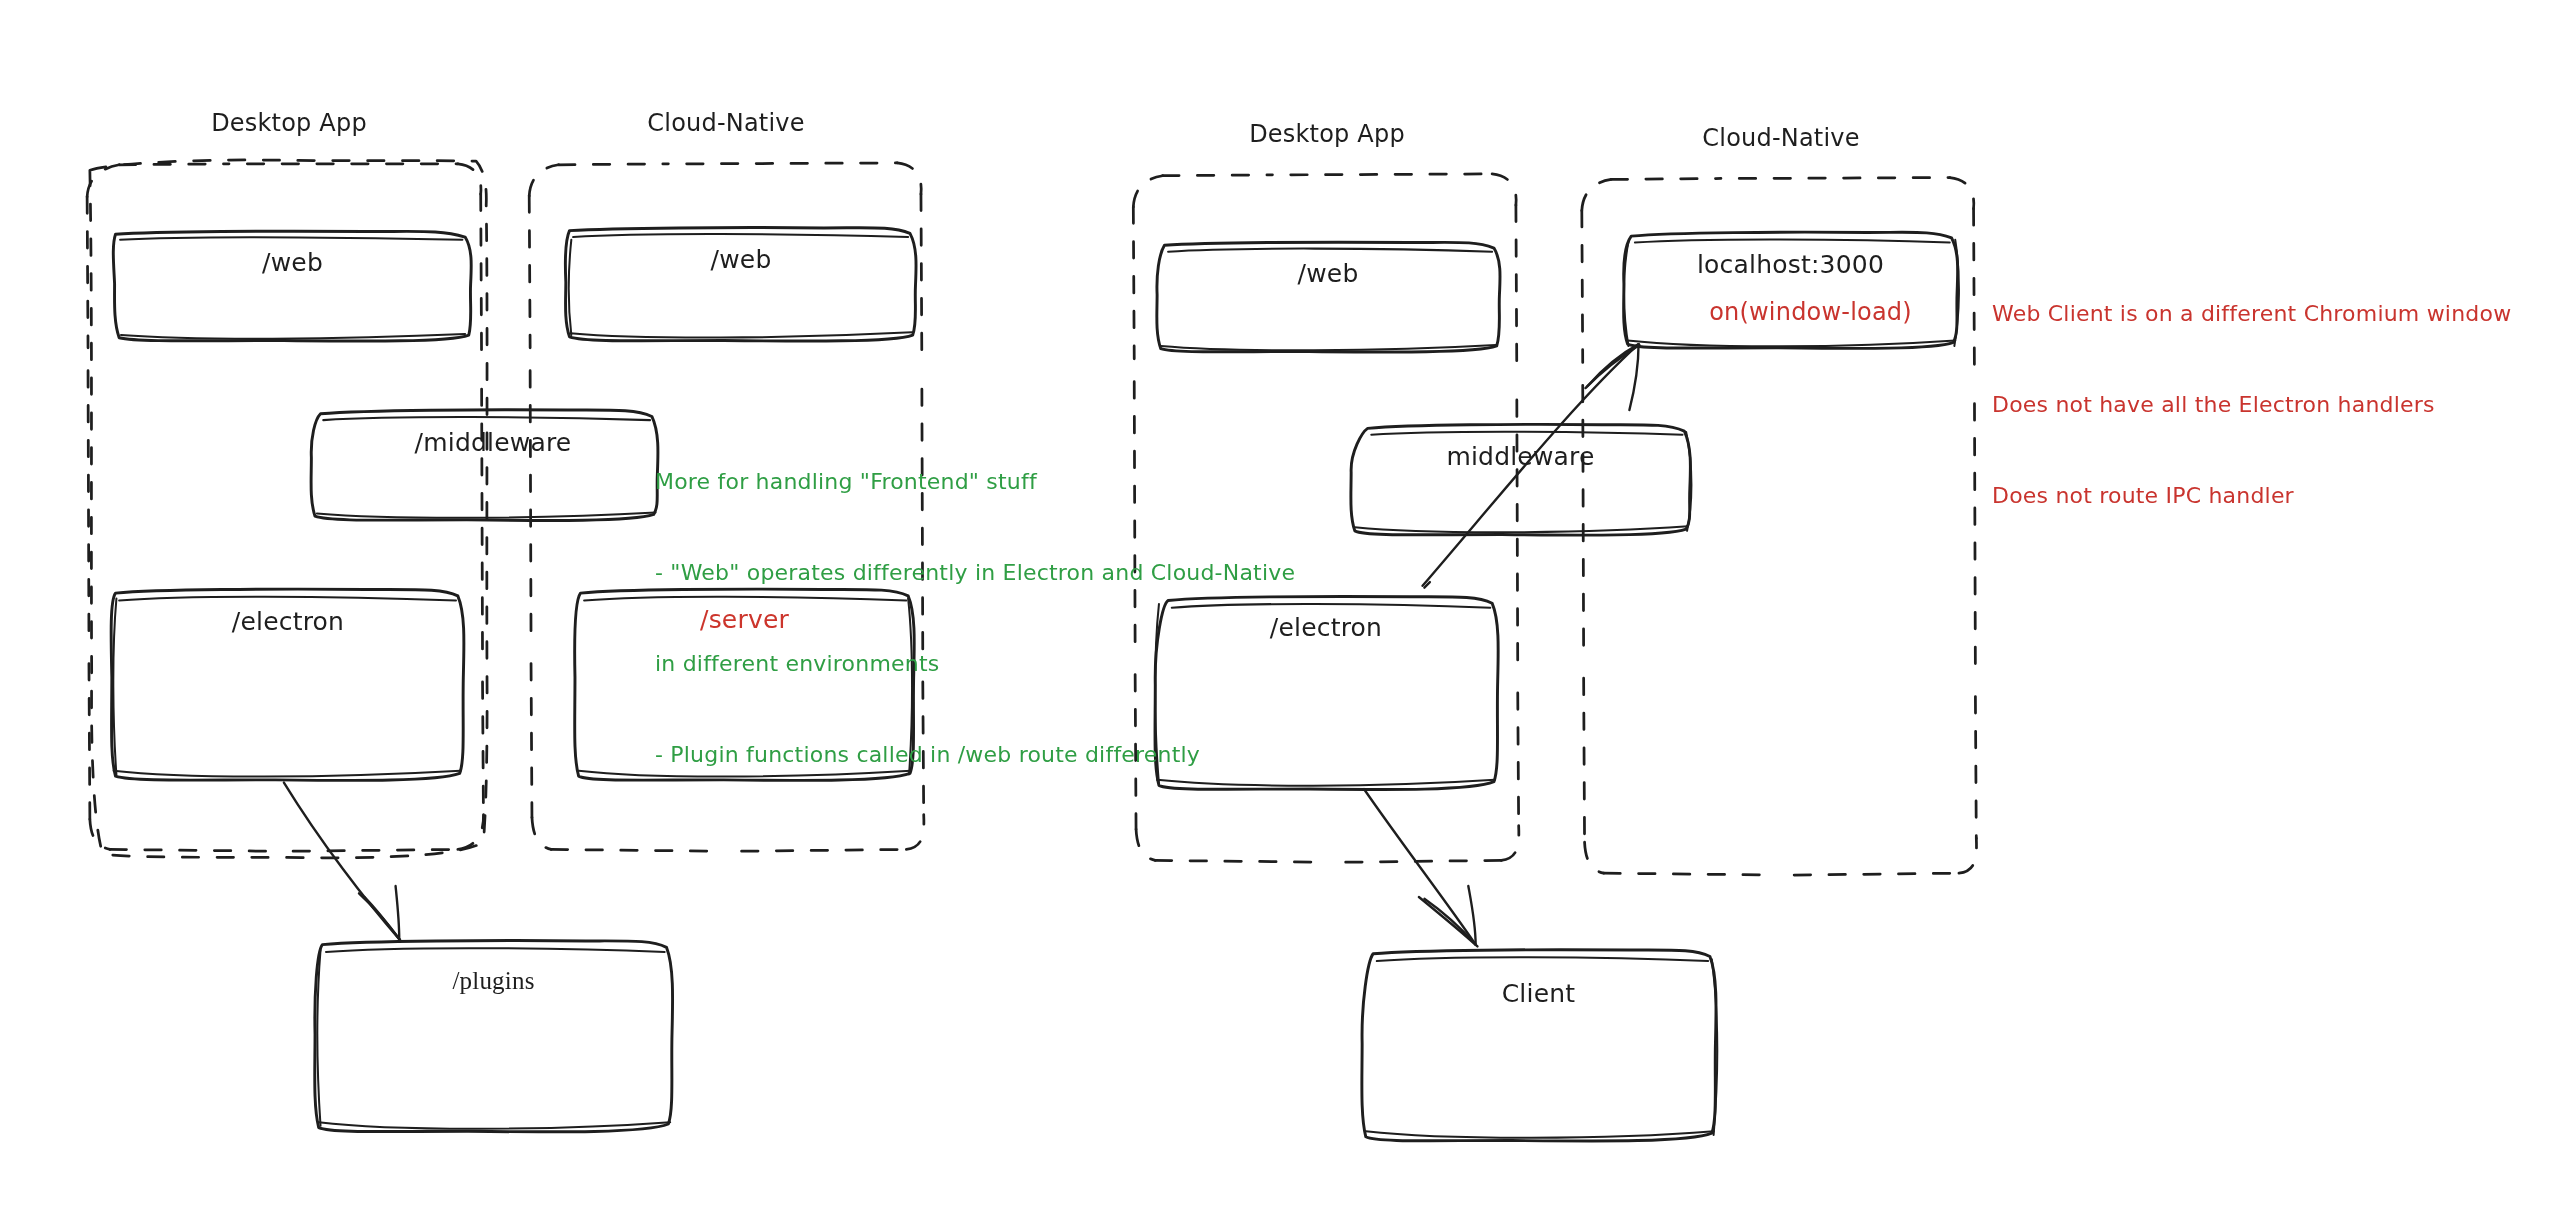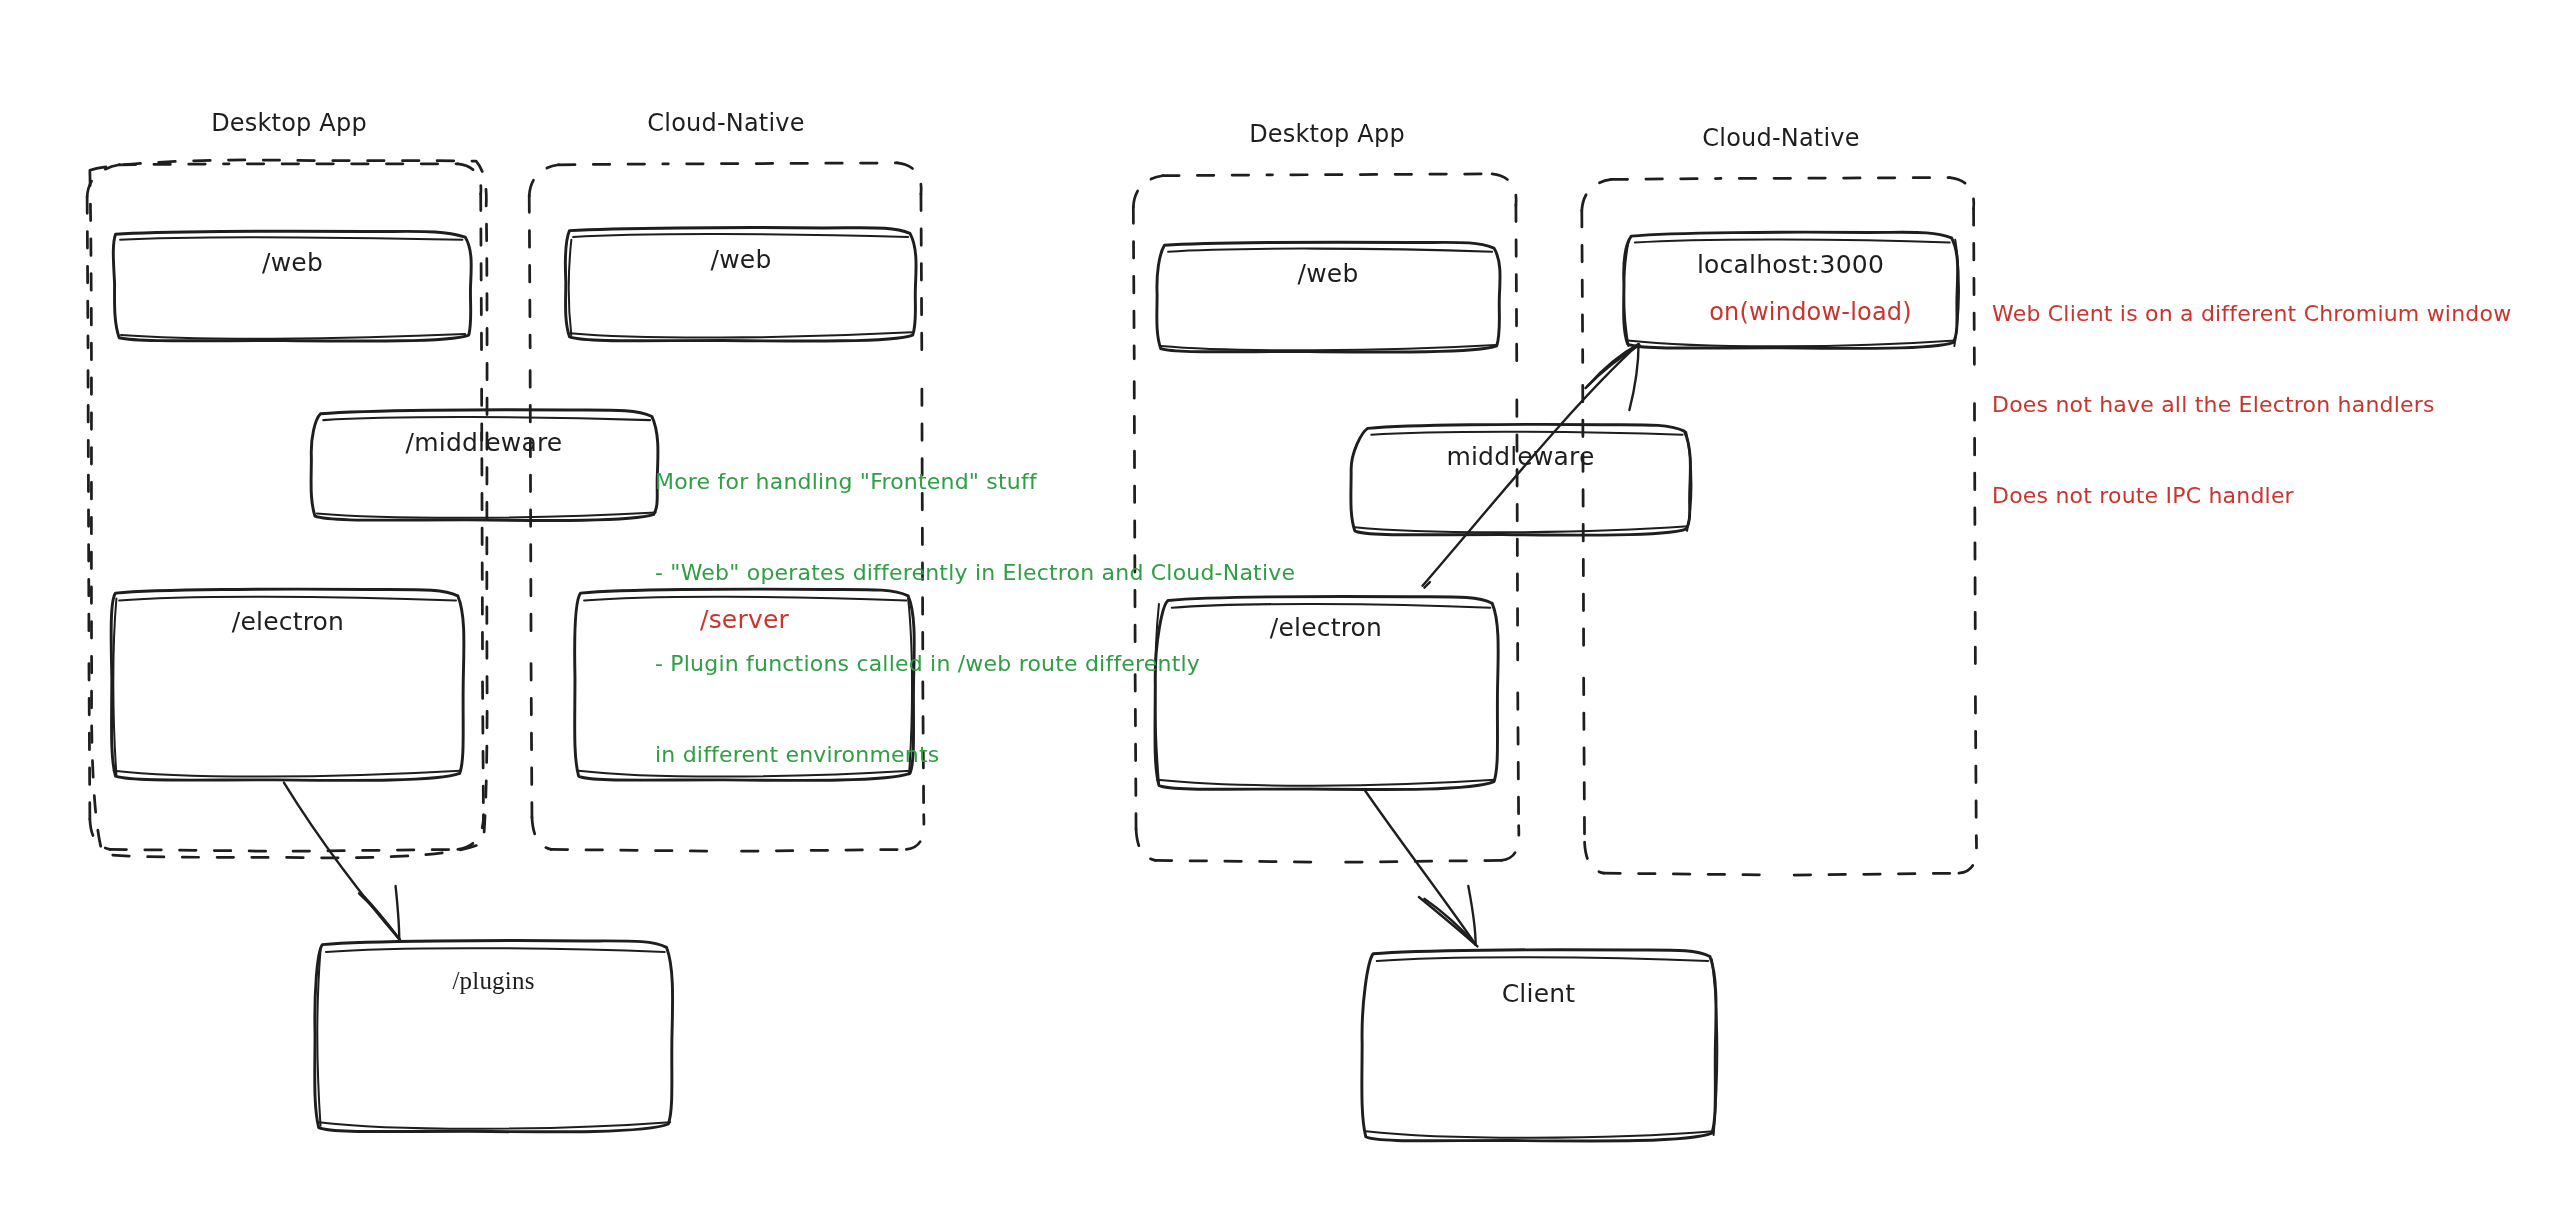--- a/index.html
+++ b/index.html
@@ -255,21 +255,21 @@
   <div class="label group-title" style="left:529px; top:108px; width:394px;">Cloud-Native</div>
 
   <div class="label group-title" style="left:1135px; top:119px; width:384px;">Desktop App</div>
 
   <div class="label group-title" style="left:1584px; top:123px; width:394px;">Cloud-Native</div>
 
   <div class="label box-title" style="left:114px; top:247px; width:357px;">/web</div>
 
   <div class="label box-title" style="left:566px; top:244px; width:350px;">/web</div>
 
-  <div class="label box-title" style="left:311px; top:427px; width:346px;">/middleware</div>
+  <div class="label box-title" style="left:311px; top:427px; width:346px;padding-left:9px;">/middleware</div>
 
   <div class="label box-title" style="left:112px; top:606px; width:352px;">/electron</div>
 
   <div class="label box-title txt-red" style="left:575px; top:604px; width:339px;">/server</div>
 
   <div class="label box-title" style="left:315px; top:965px; width:357px;font-family:Liberation Serif, serif;">/plugins</div>
 
   <div class="label box-title" style="left:1157px; top:258px; width:342px;">/web</div>
 
   <div class="label box-title" style="left:1624px; top:249px; width:333px;">localhost:3000</div>
@@ -278,22 +278,22 @@
 
   <div class="label box-title" style="left:1351px; top:441px; width:339px;">middleware</div>
 
   <div class="label box-title" style="left:1155px; top:612px; width:342px;">/electron</div>
 
   <div class="label box-title" style="left:1362px; top:978px; width:353px;">Client</div>
 
   <div class="label note note-green" style="left:655px; top:406px;">
     <div>More for handling "Frontend" stuff</div>
     <div>- "Web" operates differently in Electron and Cloud-Native</div>
+    <div>in different environments</div>
     <div>- Plugin functions called in /web route differently</div>
-    <div>in different environments</div>
   </div>
 
   <div class="label note note-red" style="left:1992px; top:238px;">
     <div>Web Client is on a different Chromium window</div>
     <div>Does not have all the Electron handlers</div>
     <div>Does not route IPC handler</div>
   </div>
 
 </div>
 

